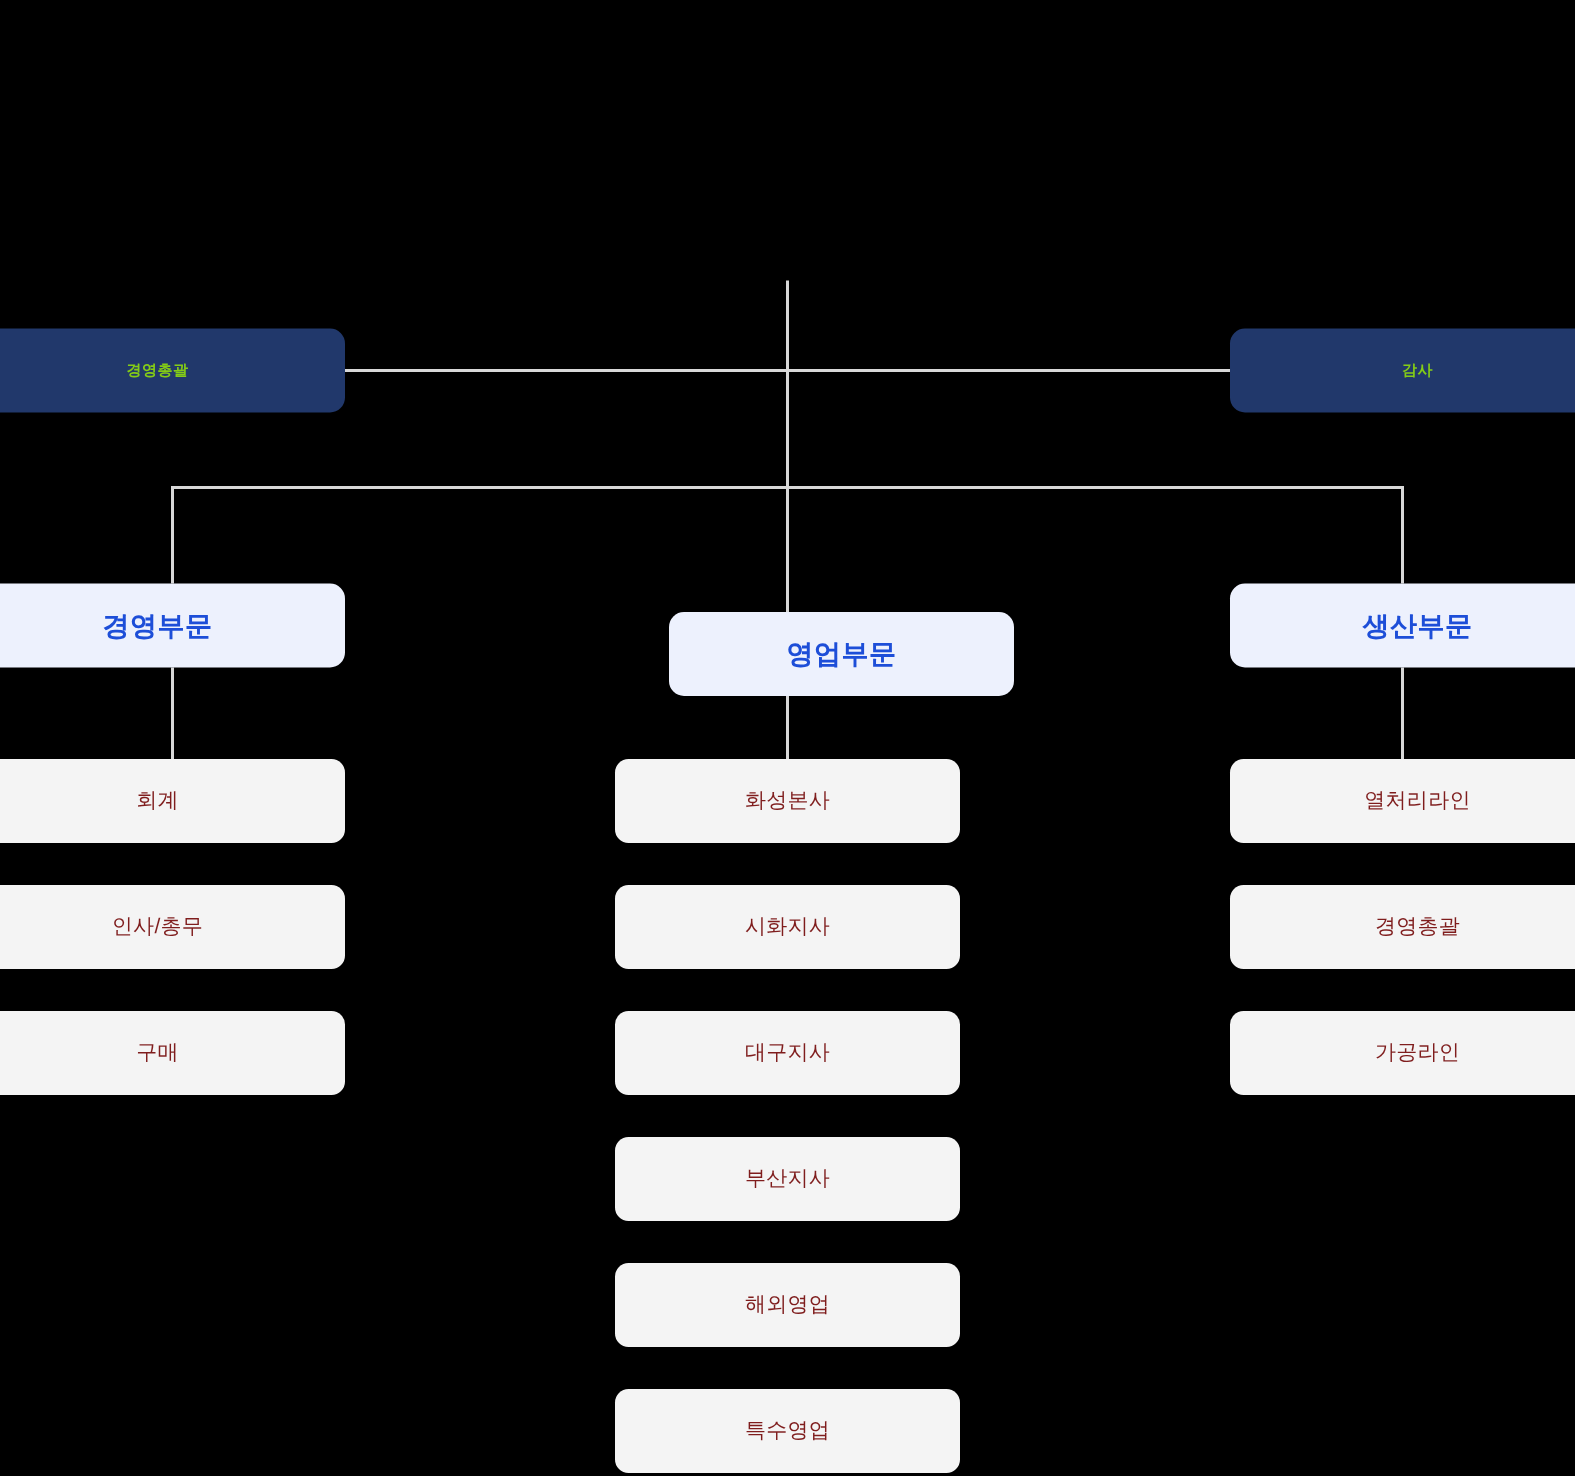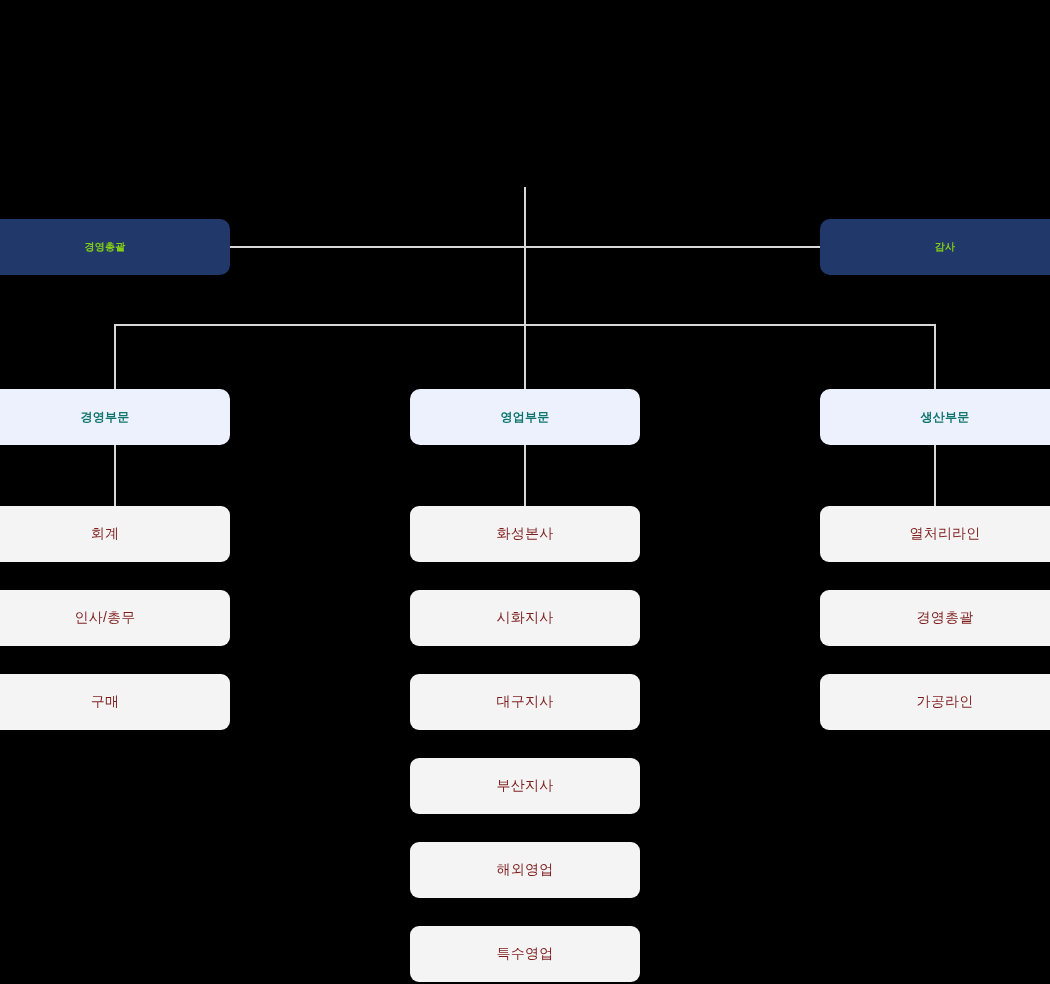--- a/index.html
+++ b/index.html
@@ -74,23 +74,23 @@
   .division-box {
     position: absolute;
     height: 56px;
     background: #edf1fd;
     border-radius: 10px;
     display: flex;
     align-items: center;
     justify-content: center;
   }
   .division-label {
-    font-size: 12px;
+    font-size: 18px;
     font-weight: bold;
-    color: #0f766e;
+    color: #1d4ed8;
     letter-spacing: 0.3px;
   }
 
   
   .leaf-box {
     position: absolute;
     height: 56px;
     background: #f4f4f4;
     border-radius: 9px;
     display: flex;
@@ -126,21 +126,21 @@
   <div class="exec-box" id="exec-left">
     <span class="exec-label">경영총괄</span>
   </div>
   <div class="exec-box" id="exec-right">
     <span class="exec-label">감사</span>
   </div>
 
   <div class="division-box col-0" style="top:389px;">
     <span class="division-label">경영부문</span>
   </div>
-  <div class="division-box col-1" style="top:389px;">
+  <div class="division-box col-1" style="top:408px;margin-left:36px;">
     <span class="division-label">영업부문</span>
   </div>
   <div class="division-box col-2" style="top:389px;">
     <span class="division-label">생산부문</span>
   </div>
 
   <div class="leaf-box col-0" style="top:506px;">
     <span class="leaf-label">회계</span>
   </div>
   <div class="leaf-box col-0" style="top:590px;">

